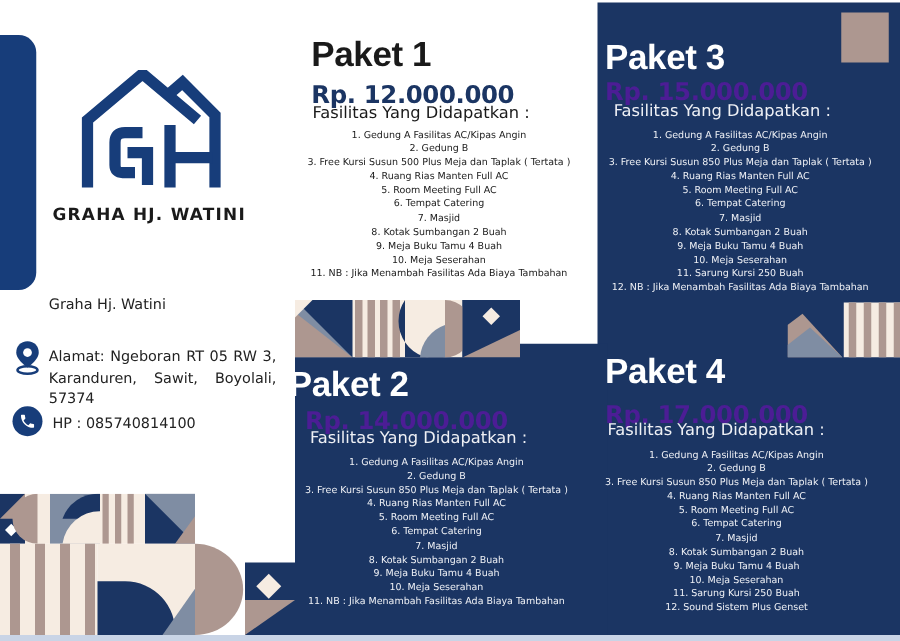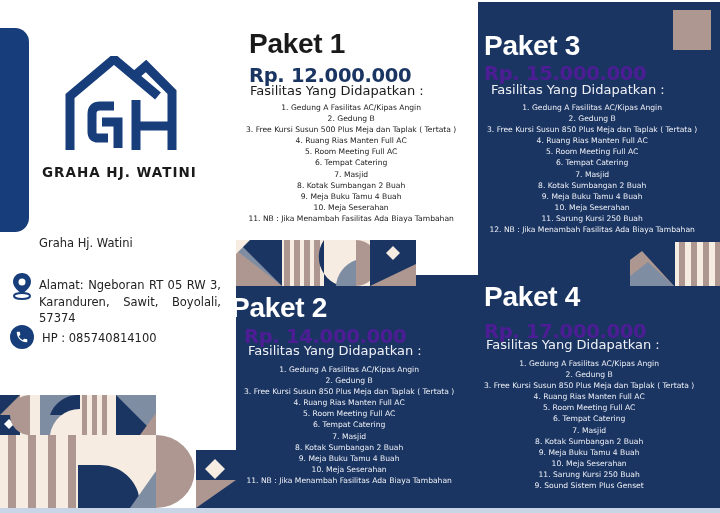--- a/index.html
+++ b/index.html
@@ -218,17 +218,17 @@
     <li>2. Gedung B</li>
     <li>3. Free Kursi Susun 850 Plus Meja dan Taplak ( Tertata )</li>
     <li>4. Ruang Rias Manten Full AC</li>
     <li>5. Room Meeting Full AC</li>
     <li>6. Tempat Catering</li>
     <li>7. Masjid</li>
     <li>8. Kotak Sumbangan 2 Buah</li>
     <li>9. Meja Buku Tamu 4 Buah</li>
     <li>10. Meja Seserahan</li>
     <li>11. Sarung Kursi 250 Buah</li>
-    <li>9. Sound Sistem Plus Genset</li>
+    <li>12. Sound Sistem Plus Genset</li>
   </ul>
 </div>
 
 <div class="bottom-strip"></div>
 
 </body></html>

